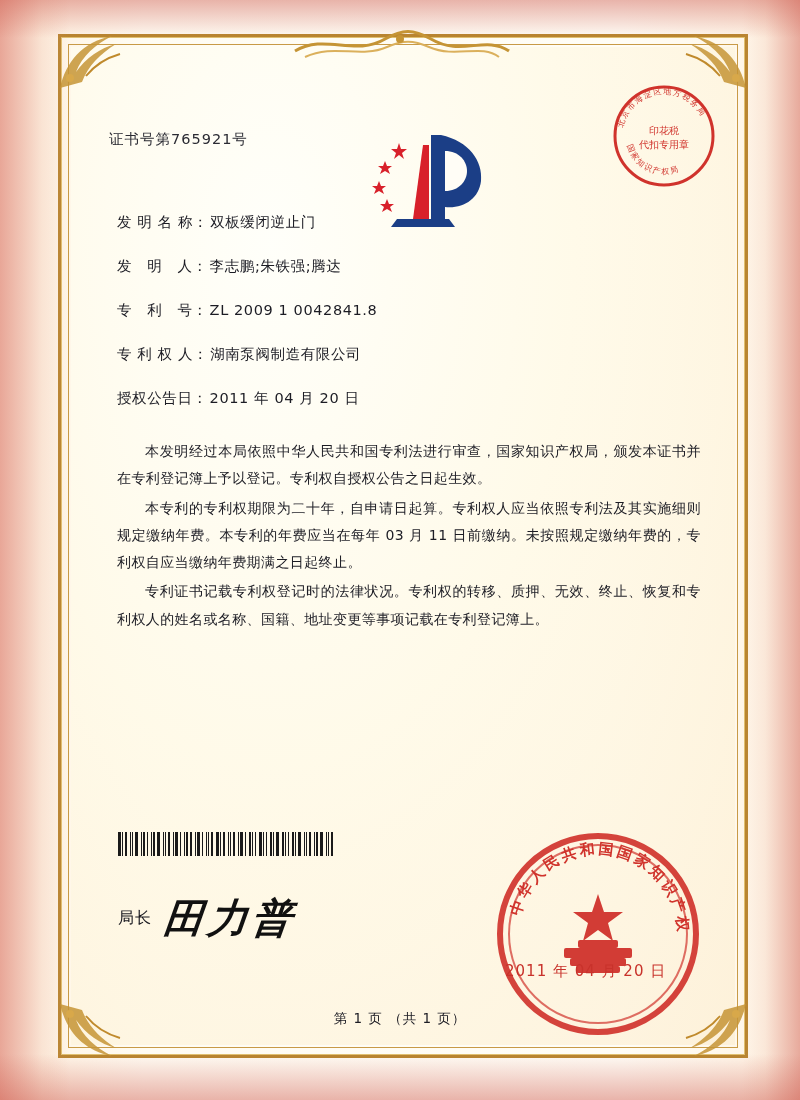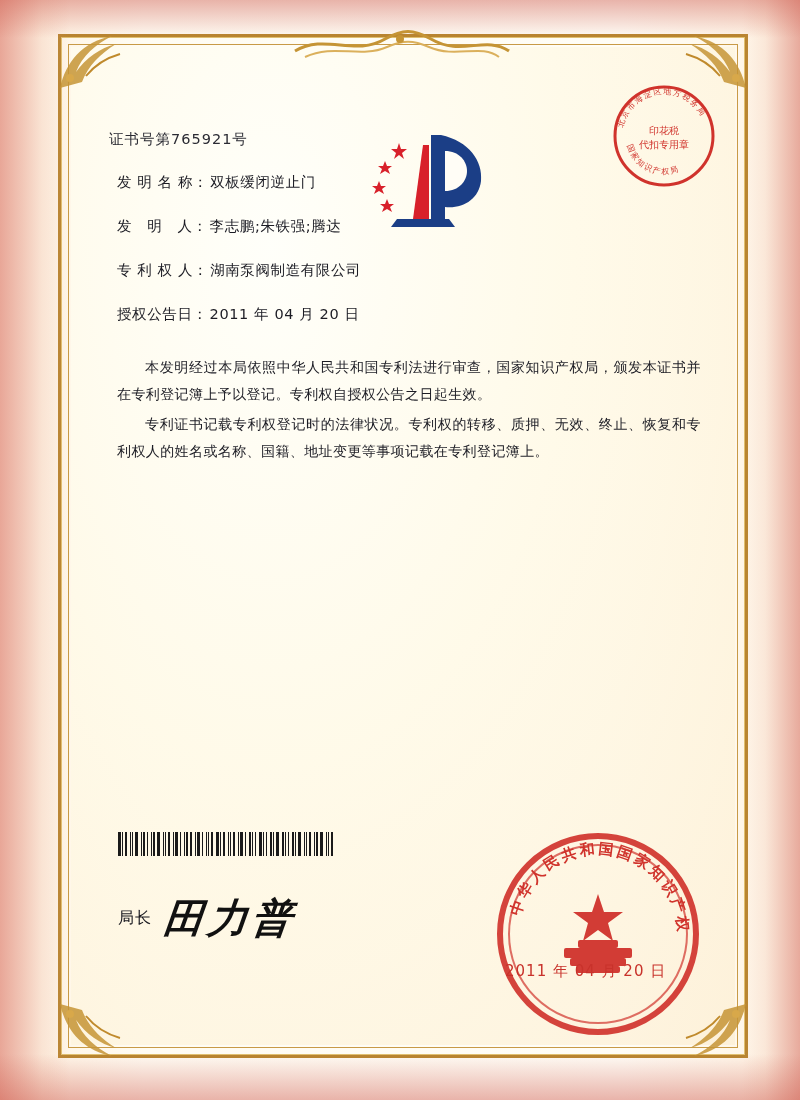--- a/index.html
+++ b/index.html
@@ -141,21 +141,21 @@
     font-family: "DejaVu Sans", "Liberation Sans", sans-serif;
     font-weight: bold;
     font-size: 42px;
     letter-spacing: 12px;
     color: #13131a;
     margin: 62px 0 0 0;
     padding-left: 10px;
   }
 
   .fields {
-    margin-top: 24px;
+    margin-top: 64px;
     margin-left: 22px;
   }
   .field-row {
     display: flex;
     align-items: baseline;
     font-size: 14.5px;
     color: #1c1c24;
     margin-bottom: 25px;
     letter-spacing: 0.6px;
   }
@@ -344,31 +344,36 @@
     <div class="fields">
       <div class="field-row">
         <span class="field-label">发 明 名 称：</span>
         <span class="field-value">双板缓闭逆止门</span>
       </div>
       <div class="field-row">
         <span class="field-label">发　明　人：</span>
         <span class="field-value">李志鹏;朱铁强;腾达</span>
       </div>
       <div class="field-row">
+        <span class="field-label">专　利　号：</span>
+        <span class="field-value">ZL 2009 1 0042841.8</span>
+      </div>
+      <div class="field-row">
         <span class="field-label">专 利 权 人：</span>
         <span class="field-value">湖南泵阀制造有限公司</span>
       </div>
       <div class="field-row">
         <span class="field-label">授权公告日：</span>
         <span class="field-value">2011 年 04 月 20 日</span>
       </div>
     </div>
 
     <div class="body-text">
       <p>本发明经过本局依照中华人民共和国专利法进行审查，国家知识产权局，颁发本证书并在专利登记簿上予以登记。专利权自授权公告之日起生效。</p>
+      <p>本专利的专利权期限为二十年，自申请日起算。专利权人应当依照专利法及其实施细则规定缴纳年费。本专利的年费应当在每年 03 月 11 日前缴纳。未按照规定缴纳年费的，专利权自应当缴纳年费期满之日起终止。</p>
       <p>专利证书记载专利权登记时的法律状况。专利权的转移、质押、无效、终止、恢复和专利权人的姓名或名称、国籍、地址变更等事项记载在专利登记簿上。</p>
     </div>
   </div>
 
   <div class="barcode">
       <i style="width:3px"></i>
       <i style="width:1px;background:transparent"></i>
       <i style="width:1px"></i>
       <i style="width:2px;background:transparent"></i>
       <i style="width:2px"></i>
@@ -530,13 +535,14 @@
         <textPath href="#smallArcTop" startOffset="6%">北京市海淀区地方税务局</textPath>
       </text>
       <text font-family="DejaVu Sans, sans-serif" font-size="8" fill="#d0332c" letter-spacing="1.5">
         <textPath href="#smallArcBottom" startOffset="8%">国家知识产权局</textPath>
       </text>
       <text x="54" y="52" text-anchor="middle" font-family="DejaVu Sans, sans-serif" font-size="10" fill="#d0332c">印花税</text>
       <text x="54" y="66" text-anchor="middle" font-family="DejaVu Sans, sans-serif" font-size="10" fill="#d0332c">代扣专用章</text>
     </svg>
   </div>
 
+  <div class="page-footer">第 1 页 （共 1 页）</div>
 </div>
 
 </body></html>

